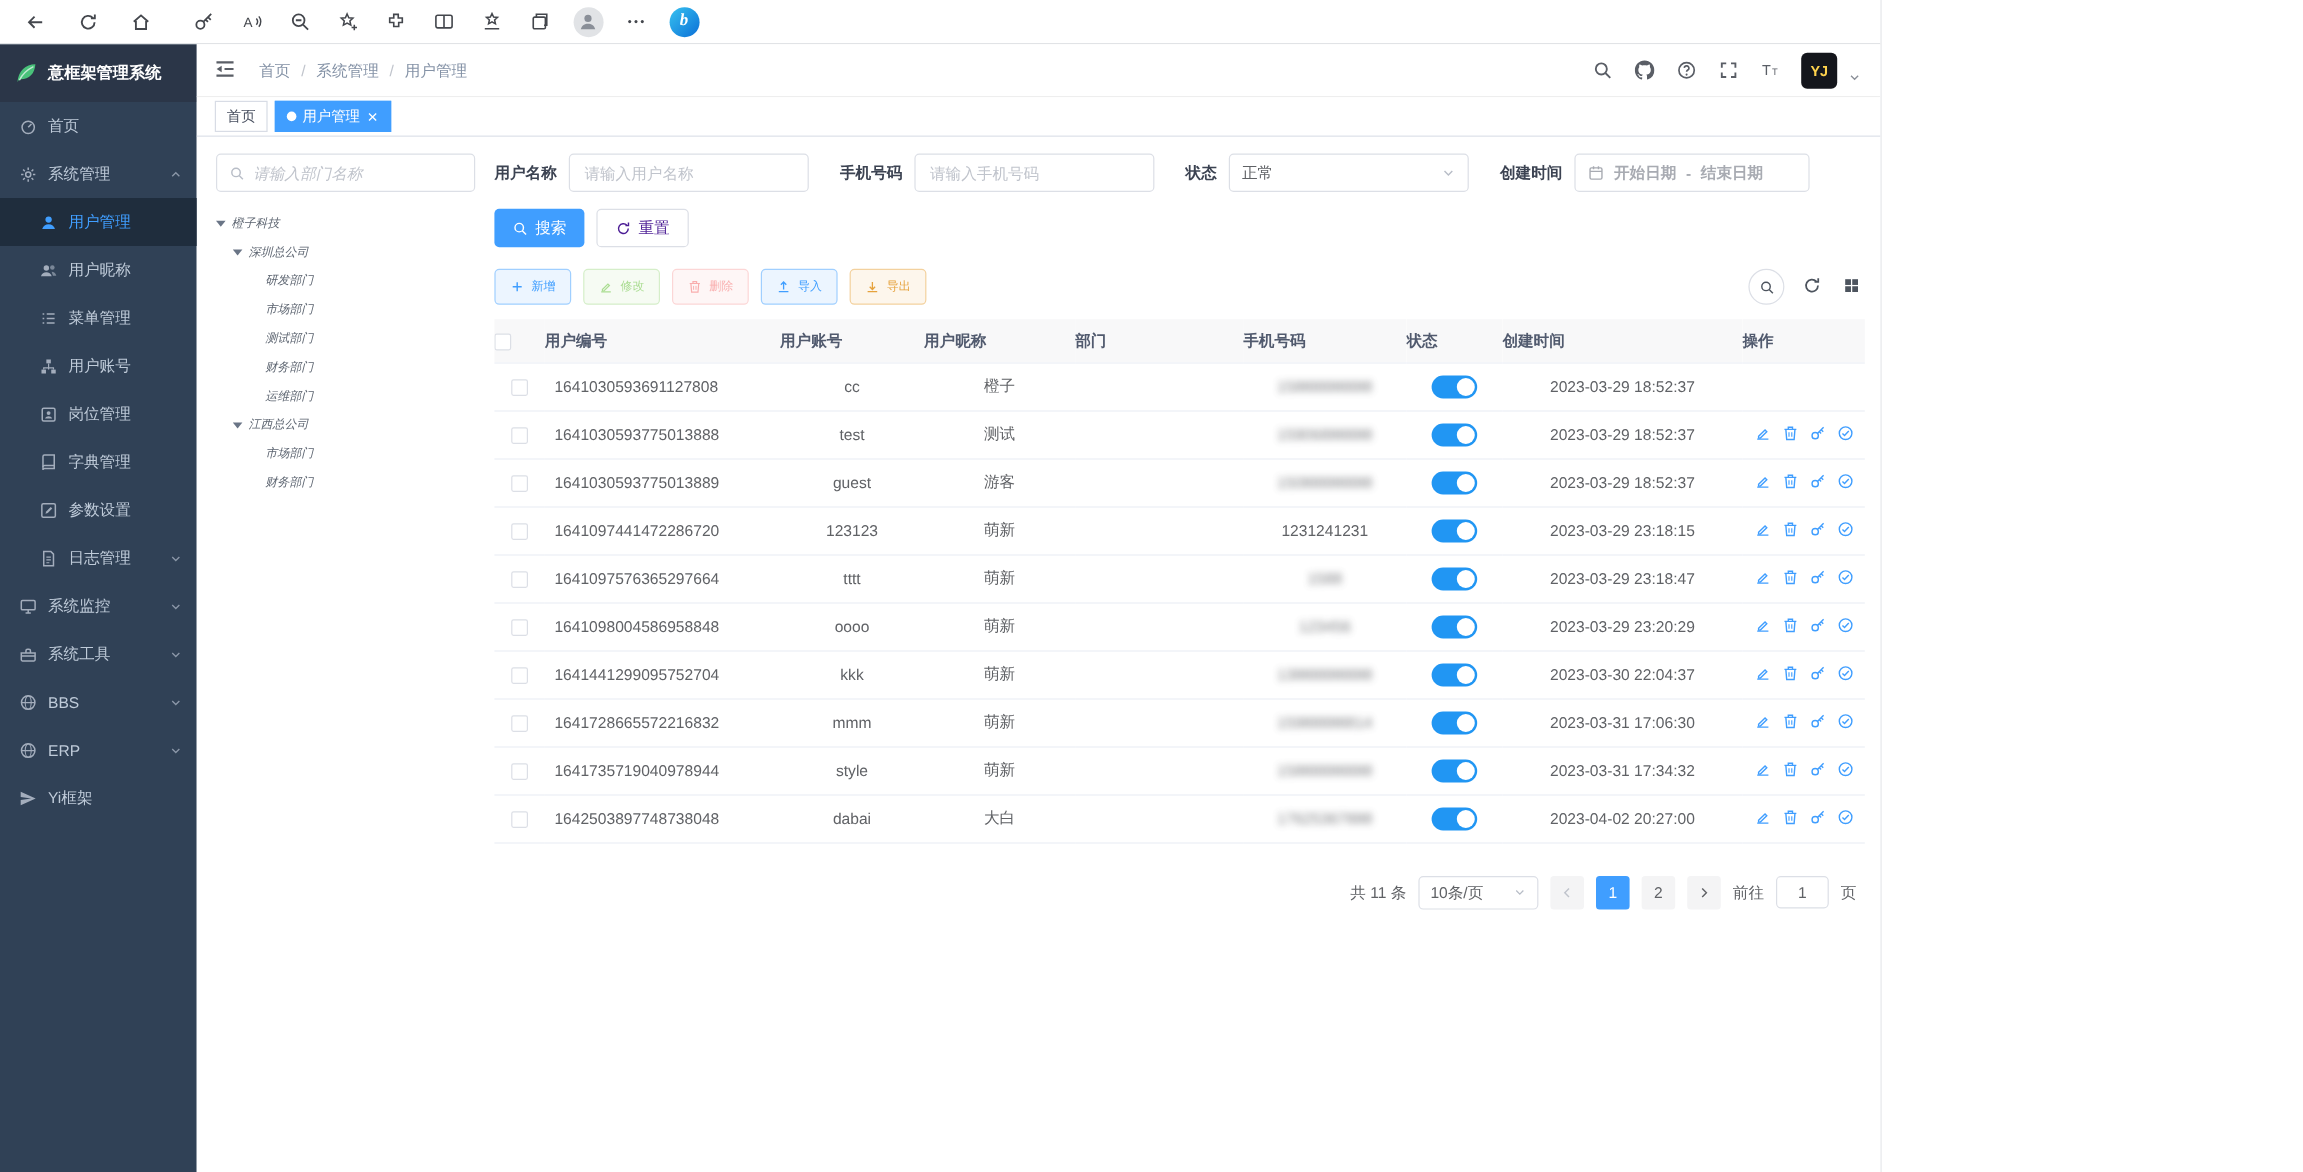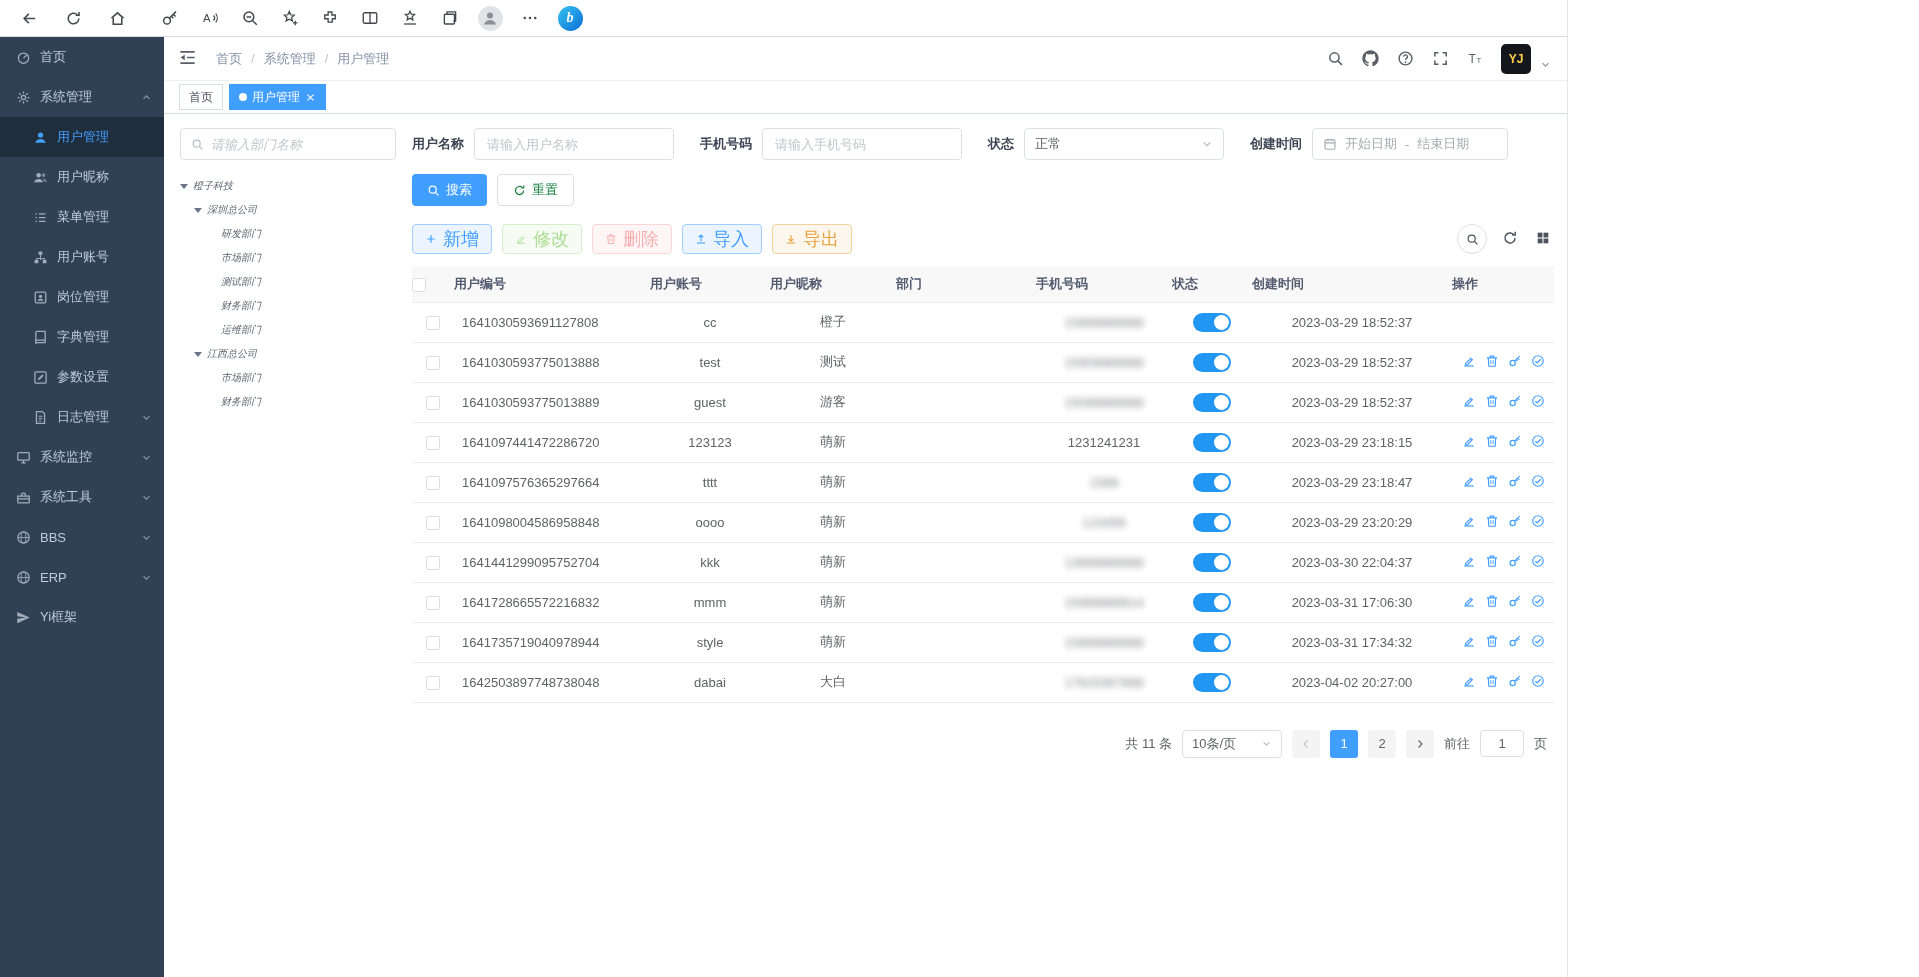--- a/index.html
+++ b/index.html
@@ -79,33 +79,33 @@
   .main-col{flex:1;min-width:0;display:flex;flex-direction:column;}
 
   
   .filter-row{display:flex;align-items:center;gap:26px;flex-wrap:nowrap;}
   .filter-group{display:flex;align-items:center;gap:10px;white-space:nowrap;}
   .f-label{font-size:13px;font-weight:bold;color:#3c4352;}
   .f-input{width:200px;height:32px;border:1px solid #dcdfe6;border-radius:4px;padding:0 12px;font-size:13px;color:#606266;}
   .f-input::placeholder{color:#c0c4cc;}
   .f-select{width:200px;height:32px;border:1px solid #dcdfe6;border-radius:4px;display:flex;align-items:center;justify-content:space-between;padding:0 10px;font-size:13px;color:#606266;cursor:pointer;}
   .f-select svg{width:12px;height:12px;color:#b8bdc7;}
-  .f-daterange{width:196px;height:32px;border:1px solid #dcdfe6;border-radius:4px;display:flex;align-items:center;gap:8px;padding:0 10px;font-size:13px;color:#a8abb2;cursor:pointer;}
+  .f-daterange{width:196px;height:32px;border:1px solid #dcdfe6;border-radius:4px;display:flex;align-items:center;gap:8px;padding:0 10px;font-size:13px;color:#a8abb2;cursor:pointer;font-weight:bold;}
   .f-daterange svg{width:14px;height:14px;color:#a8abb2;flex:0 0 auto;}
   .f-daterange .sep{color:#a8abb2;}
 
   .search-row{display:flex;align-items:center;gap:10px;margin-top:14px;}
   .btn{height:32px;display:inline-flex;align-items:center;gap:6px;padding:0 15px;border-radius:4px;font-size:13px;}
   .btn svg{width:13px;height:13px;}
   .btn-primary{background:#409eff;color:#fff;}
-  .btn-default{background:#fff;border:1px solid #dcdfe6;color:#15803d;}
+  .btn-default{background:#fff;border:1px solid #dcdfe6;color:#4c1d95;}
 
   
   .toolbar-row{display:flex;align-items:center;gap:10px;margin-top:18px;}
-  .tb{height:30px;display:inline-flex;align-items:center;gap:6px;padding:0 12px;border-radius:4px;font-size:18px;border:1px solid transparent;}
+  .tb{height:30px;display:inline-flex;align-items:center;gap:6px;padding:0 12px;border-radius:4px;font-size:10px;border:1px solid transparent;}
   .tb svg{width:12px;height:12px;}
   .tb-blue{color:#409eff;background:#ecf5ff;border-color:#a0cfff;}
   .tb-green{color:#67c23a;background:#f0f9eb;border-color:#b3e19d;}
   .tb-red{color:#f56c6c;background:#fef0f0;border-color:#fab6b6;}
   .tb-orange{color:#e6a23c;background:#fdf6ec;border-color:#f3d19e;}
   .tb.is-disabled{opacity:.55;cursor:not-allowed;}
   .tool-icons{margin-left:auto;display:flex;align-items:center;gap:15px;color:#4d545e;}
   .circle-btn{width:30px;height:30px;border:1px solid #dcdfe6;border-radius:50%;display:flex;align-items:center;justify-content:center;cursor:pointer;}
   .circle-btn svg{width:13px;height:13px;}
   .flat-btn{width:18px;height:18px;cursor:pointer;}
@@ -403,20 +403,26 @@
         </span>
       <span class="chrome-ic">
           <span class="copilot">b</span>
         </span>
     </div>
   </div>
 
   <div class="app">
 
     <aside class="sidebar">
+      <div class="logo-row">
+        <svg>
+            <use href="#sym-leaf-icon"></use>
+          </svg>
+        <span>意框架管理系统</span>
+      </div>
       <nav>
 
           <div class="menu-item" data-depth="0">
             <svg class="mi">
               <use href="#sym-home-icon"></use>
             </svg>
             <span>首页</span>
 
           </div>
 

